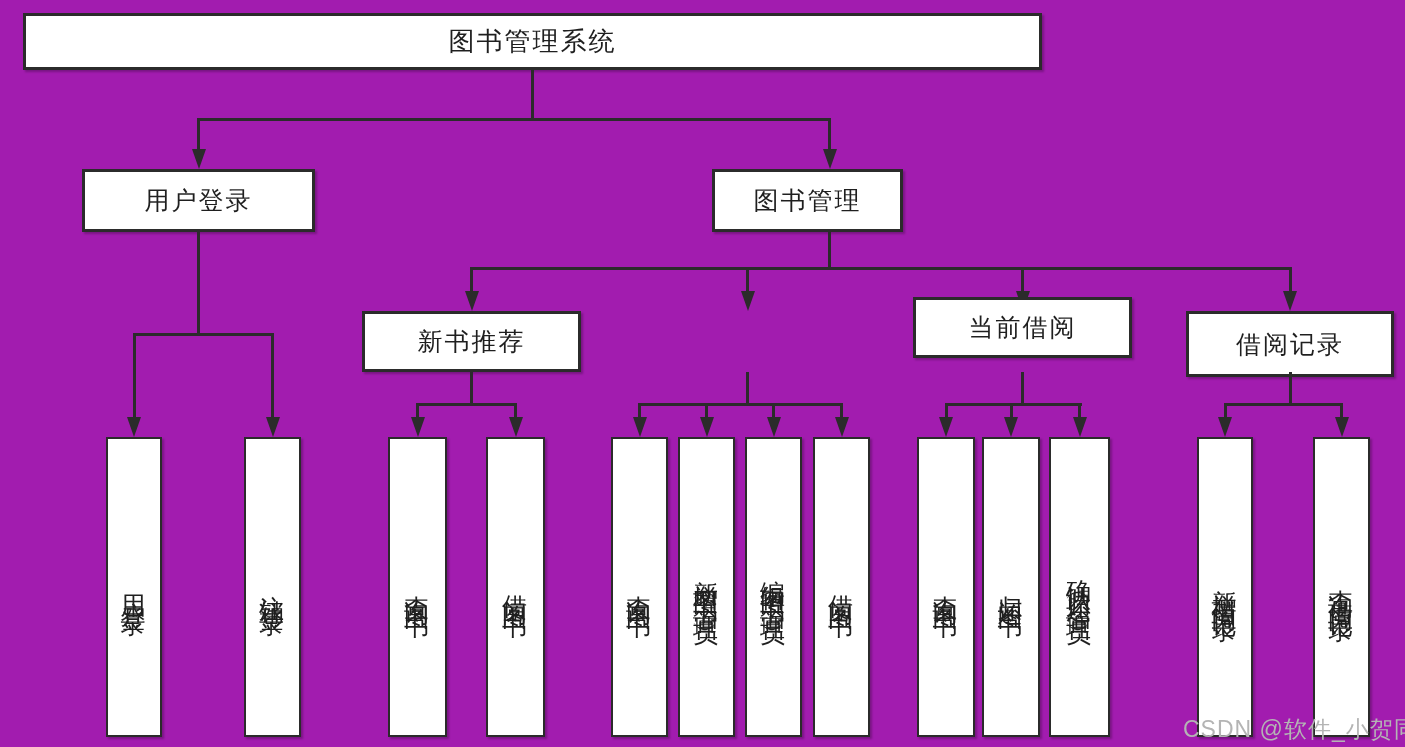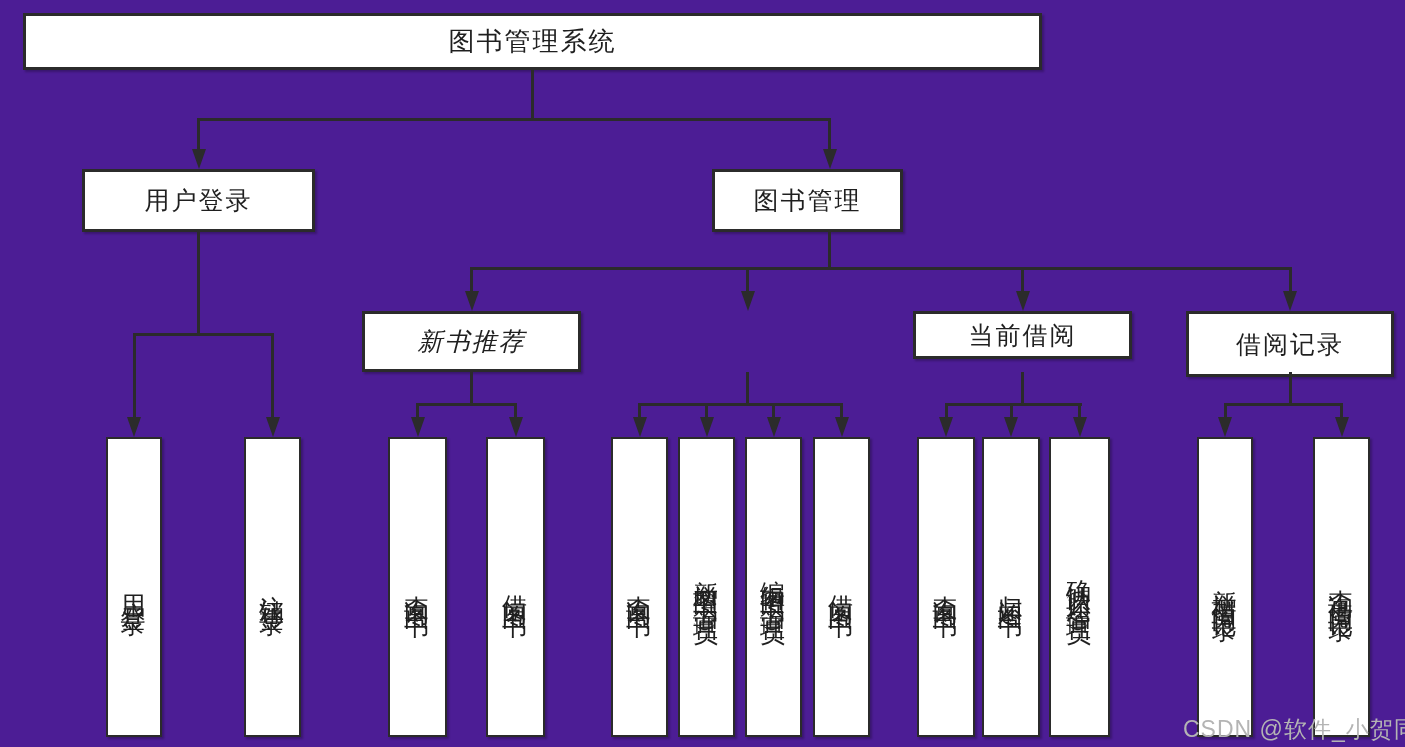--- a/index.html
+++ b/index.html
@@ -1,20 +1,20 @@
 <!DOCTYPE html>
 <html><head>
 <meta charset="utf-8">
 <style>
   html, body { margin: 0; padding: 0; background: #ffffff; }
   #stage {
     position: relative;
     width: 1405px;
     height: 747px;
-    background: #4c1d95;
+    background: #a21caf;
     font-family: "Liberation Sans", "DejaVu Sans", sans-serif;
     color: #1f1f1f;
     overflow: hidden;
   }
   
   .node {
     position: absolute;
     background: #ffffff;
     border: 3px solid #2b2b2b;
     box-sizing: border-box;
@@ -108,24 +108,24 @@
   <div class="hline" style="left:470px; top:267px; width:822px;"></div>
   <div class="vline" style="left:470px; top:267px; height:26px;"></div>
   <div class="vline" style="left:746px; top:267px; height:26px;"></div>
   <div class="vline" style="left:1021px; top:267px; height:26px;"></div>
   <div class="vline" style="left:1288.5px; top:267px; height:26px;"></div>
   <div class="arrow" style="left:464.5px; top:291px;"></div>
   <div class="arrow" style="left:740.5px; top:291px;"></div>
   <div class="arrow" style="left:1015.5px; top:291px;"></div>
   <div class="arrow" style="left:1283px; top:291px;"></div>
 
-  <div class="node" style="left:362px; top:311px; width:219px; height:61px;font-style:italic;">
+  <div class="node" style="left:362px; top:311px; width:219px; height:61px;">
     <span>新书推荐</span>
   </div>
-  <div class="node" style="left:913px; top:311px; width:219px; height:48px;">
+  <div class="node" style="left:913px; top:297px; width:219px; height:61px;">
     <span>当前借阅</span>
   </div>
   <div class="node" style="left:1186px; top:311px; width:208px; height:66px;">
     <span>借阅记录</span>
   </div>
 
   <div class="vline" style="left:470px; top:372px; height:33px;"></div>
   <div class="hline" style="left:416px; top:403px; width:101px;"></div>
   <div class="vline" style="left:416px; top:403px; height:16px;"></div>
   <div class="vline" style="left:514px; top:403px; height:16px;"></div>

